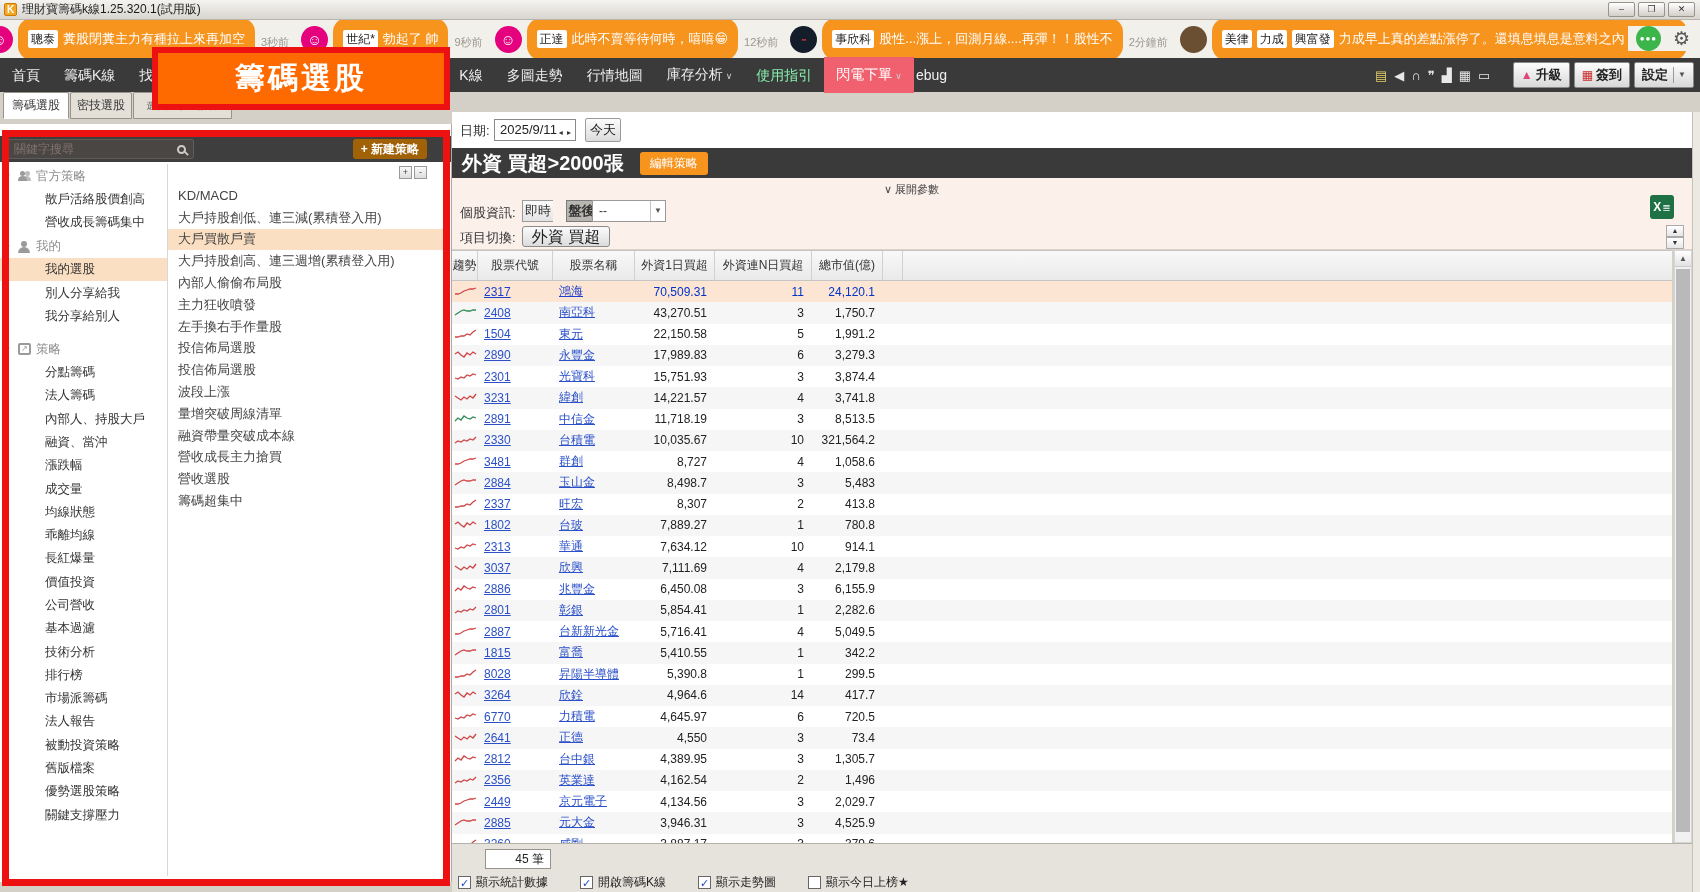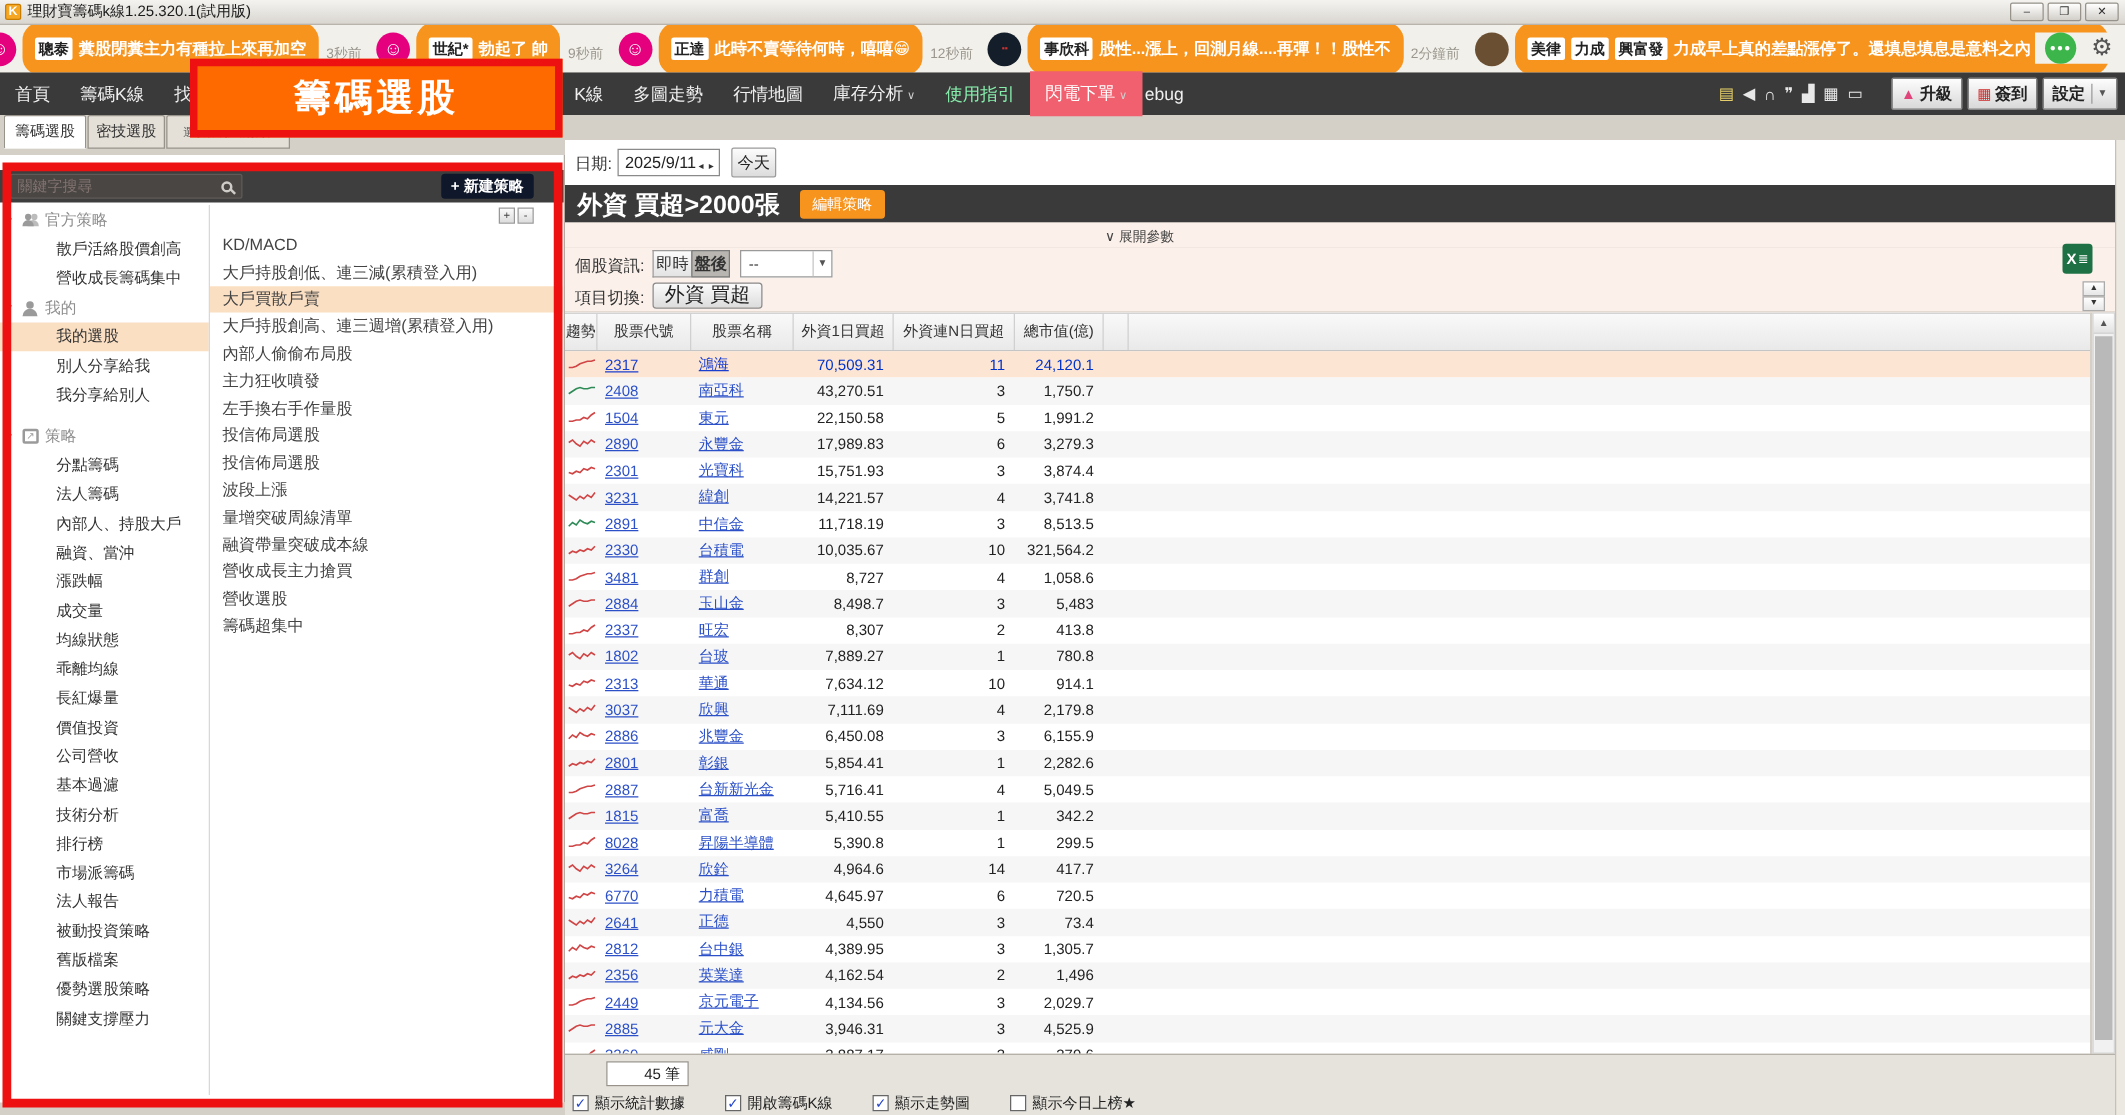--- a/index.html
+++ b/index.html
@@ -23,21 +23,21 @@
   .tickerbar { position:absolute; left:0; top:20px; right:0; height:38px; background:#f2f0ea;
     display:flex; align-items:center; gap:5px; padding-left:0; overflow:hidden; }
   .avatar { width:27px; height:27px; border-radius:50%; flex:none; display:flex;
     align-items:center; justify-content:center; margin-left:3px; }
   .avatar.smiley { background:#e5007d; color:#fff; font-size:15px; }
   .avatar.smiley.cut { margin-left:-14px; }
   .avatar.dark { background:#141e2a; color:#c33; font-size:7px; }
   .avatar.photo { background:radial-gradient(circle at 50% 38%, #d8ab7c 34%, #6b4f33 62%, #4a3category622 100%);
     background-color:#6b4f33; }
   .pill { background:#f7941e; border-radius:14px; height:42px; display:flex; align-items:center;
-    padding:0 10px; gap:5px; color:#fff; font-weight:bold; font-size:13px; white-space:nowrap; flex:none; }
+    padding:0 10px; gap:5px; color:#fff; font-weight:normal; font-size:13px; white-space:nowrap; flex:none; }
   .pillbadge { background:#fff; color:#222; padding:0 3px; border-radius:2px; font-size:12px;
     height:18px; line-height:18px; flex:none; }
   .ticktime { color:#9a968e; font-size:11px; flex:none; margin:6px 4px 0 1px; }
   .tickright { position:absolute; right:10px; top:26px; display:flex; gap:12px; align-items:center;
     background:#f2f0ea; padding-left:8px; }
   .chatbubble { width:25px; height:25px; border-radius:50%; background:#3cb54a; color:#fff;
     font-size:8px; letter-spacing:1px; display:flex; align-items:center; justify-content:center; }
   .gearicon { font-size:19px; color:#555; line-height:20px; }
 
   
@@ -71,21 +71,21 @@
   .leftpanel { position:absolute; left:0; top:124px; width:452px; height:758px; background:#fff;
     border-right:1px solid #b0aca4; overflow:hidden; }
   .ltoolbar { position:absolute; left:0; top:12px; right:0; height:26px; background:#3e3e3e;
     display:flex; align-items:center; }
   .searchbox { margin-left:8px; width:186px; height:20px; background:#4a4644;
     border:1px solid #5f5b58; border-radius:2px; display:flex; align-items:center; padding:0 5px; }
   .searchbox .ph { color:#80736f; font-size:12px; flex:1; }
   .mag { width:9px; height:9px; border:2px solid #cfcbc7; border-radius:50%; position:relative; flex:none; margin-right:2px;}
   .mag::after { content:''; position:absolute; width:6px; height:2px; background:#cfcbc7;
     transform:rotate(45deg); right:-5px; bottom:-2px; }
-  .newbtn { position:absolute; right:24px; top:15px; height:20px; background:#0f172a; color:#fff;
+  .newbtn { position:absolute; right:24px; top:15px; height:20px; background:#a16207; color:#fff;
     font-size:12px; font-weight:bold; border-radius:3px; line-height:20px; padding:0 8px; }
   .plusminus { position:absolute; right:24px; top:42px; display:flex; gap:2px; z-index:5;}
   .pmbtn { width:13px; height:13px; background:linear-gradient(#fafafa,#ddd); border:1px solid #999;
     font-size:9px; line-height:11px; text-align:center; color:#444; }
   .vline { position:absolute; left:167px; top:40px; bottom:6px; width:1px; background:#d8d8d8; }
   .tree { position:absolute; left:0; top:40px; width:167px; font-size:12.5px; color:#333; }
   .trow { height:23.3px; display:flex; align-items:center; position:relative; }
   .trow.group { color:#8f8f8f; margin-top:0.5px;}
   .trow.group .tri { position:absolute; left:5px; font-size:9px; color:#555; }
   .gicon { position:absolute; left:18px; width:13px; height:12px; }
@@ -132,21 +132,21 @@
   .paramstrip { position:absolute; left:0; top:66px; right:0; height:20px; background:#fbf0ea;
     font-size:11px; color:#444; }
   .paramstrip span { position:absolute; left:432px; top:4px; }
   .filterarea { position:absolute; left:0; top:86px; right:0; height:52px; background:#fbf0ea;
     border-bottom:1px solid #ddd2ca; font-size:13px; color:#333; }
   .flabel1 { position:absolute; left:8px; top:6px; }
   .tgl { position:absolute; top:2px; height:22px; width:31px; border:1px solid #9a9a9a;
     background:linear-gradient(#fbfbfb,#e3e3e3); text-align:center; line-height:20px; font-size:13px; }
   .tgl.on { background:#b9b6b1; border-color:#7a7a7a; font-weight:bold; }
   .tgl.t1 { left:70px; border-right:none; }
-  .tgl.t2 { left:101px; }
+  .tgl.t2 { left:114px; }
   .ddl { position:absolute; left:140px; top:2px; width:74px; height:22px; background:#fff;
     border:1px solid #9a9a9a; font-size:12px; line-height:20px; padding-left:6px; color:#333; }
   .ddl .dcaret { position:absolute; right:0; top:0; width:15px; height:20px; border-left:1px solid #c5c5c5;
     font-size:8px; text-align:center; line-height:20px; color:#555; }
   .flabel2 { position:absolute; left:8px; top:31px; }
   .switchbtn { position:absolute; left:70px; top:28px; width:88px; height:21px;
     background:linear-gradient(#fbfbfb,#dcdcdc); border:1px solid #8a8a8a; border-radius:3px;
     font-size:16px; text-align:center; line-height:19px; color:#222; }
   .xlicon { position:absolute; right:18px; top:-3px; width:24px; height:24px; background:#1e7145;
     border-radius:3px; color:#fff; font-weight:bold; font-size:12px; display:flex;

